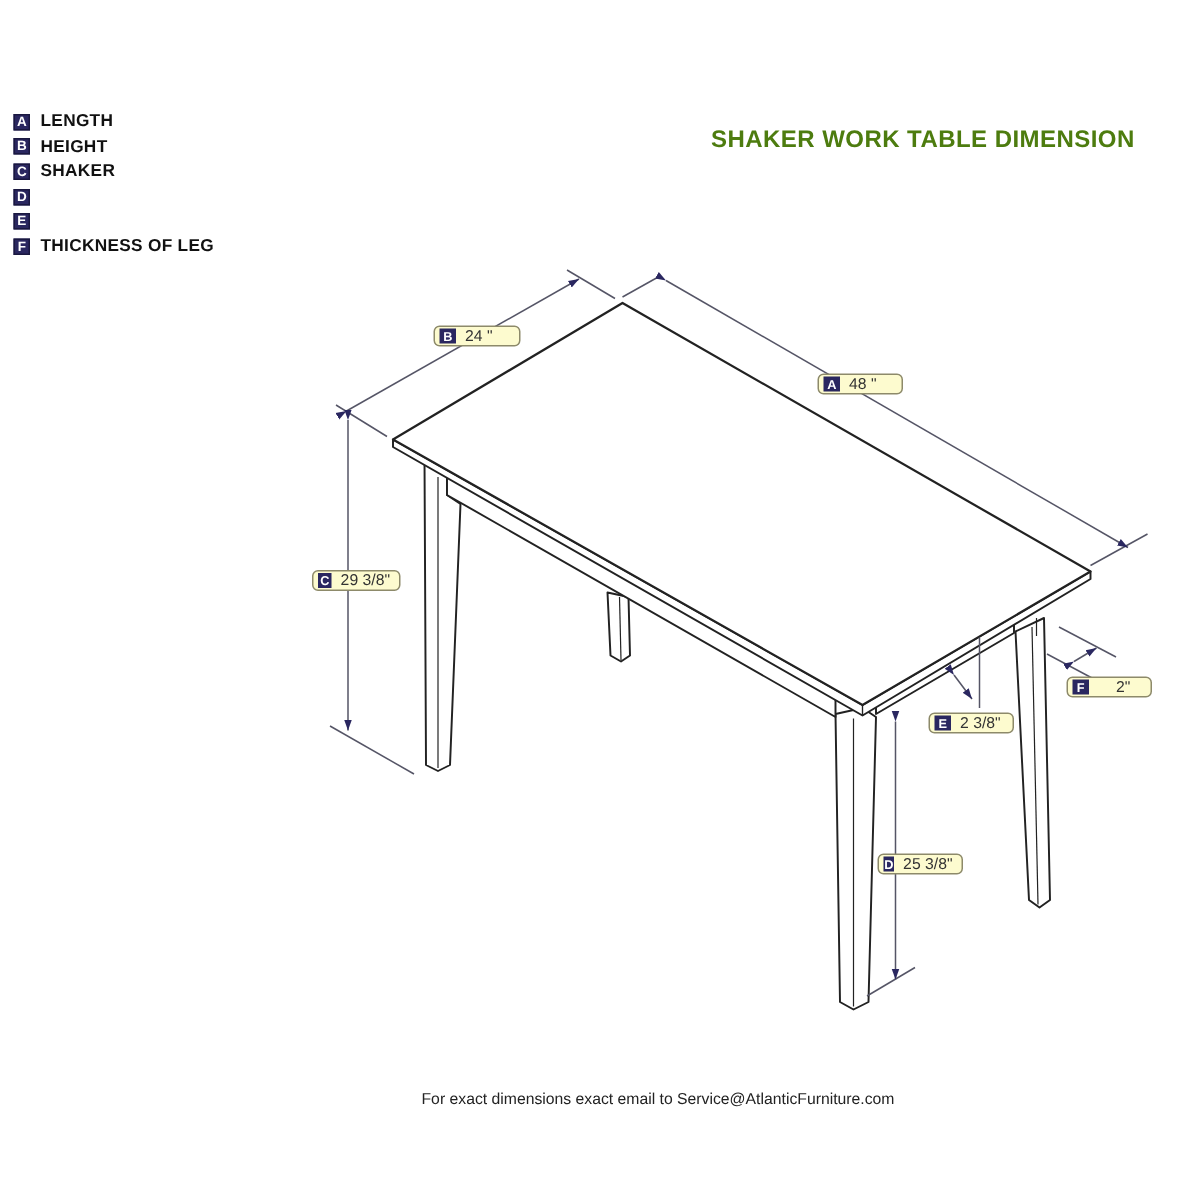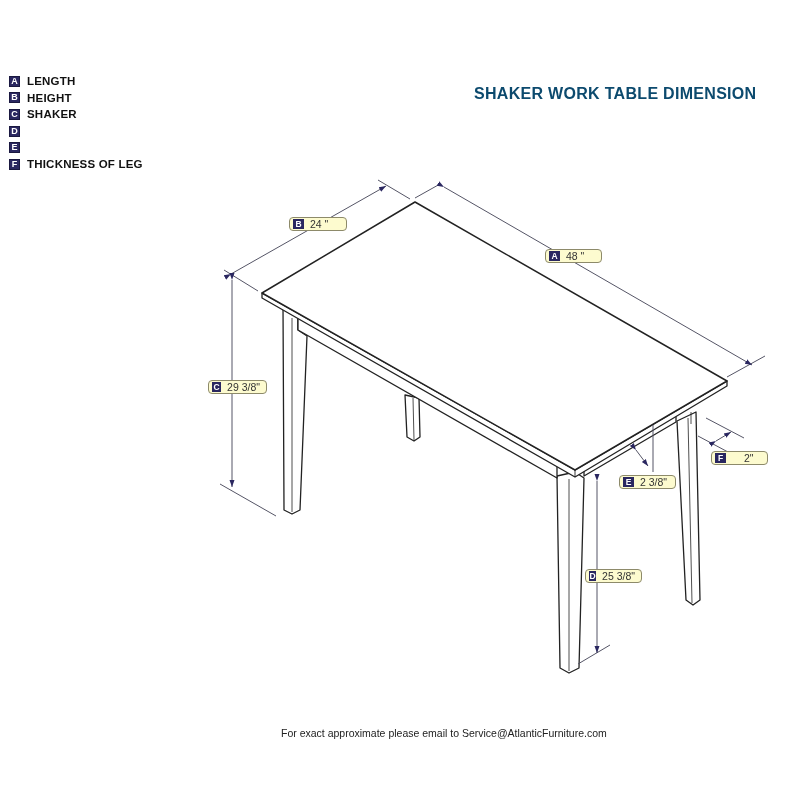--- a/index.html
+++ b/index.html
@@ -1,21 +1,21 @@
 <!DOCTYPE html>
 <html><head>
 <meta charset="utf-8">
 <style>
   html, body { margin:0; padding:0; background:#ffffff; }
   body { width:800px; height:800px; position:relative; overflow:hidden; font-family:"Liberation Sans", sans-serif; }
   .legend { position:absolute; left:9px; top:73px; }
   .legend-item { display:flex; align-items:center; height:16.6px; }
   .legend-badge { width:11px; height:11px; background:#2a2760; color:#fff; font-size:9px; font-weight:bold; display:flex; align-items:center; justify-content:center; margin-right:7px; line-height:1; border:1px solid #1a1840; box-sizing:border-box; }
   .legend-text { font-size:11.5px; font-weight:bold; color:#111; letter-spacing:0.2px; }
-  .title { position:absolute; left:474px; top:85px; font-size:16px; font-weight:bold; color:#0c4a6e; letter-spacing:0.3px; }
+  .title { position:absolute; left:474px; top:85px; font-size:16px; font-weight:bold; color:#4d7c0f; letter-spacing:0.3px; }
   .diagram { position:absolute; left:0; top:0; width:800px; height:800px; }
   .dim-label { position:absolute; display:flex; align-items:center; height:14px; background:#fdfbcf; border:1.5px solid #8d8a6a; border-radius:4px; box-sizing:border-box; padding:0 6px 0 3px; }
   .dim-badge { width:11px; height:10px; background:#2a2760; color:#fff; font-size:8.5px; font-weight:bold; display:flex; align-items:center; justify-content:center; margin-right:6px; line-height:1; }
   .dim-value { font-size:10.5px; color:#333; white-space:nowrap; }
   .note { position:absolute; left:250px; top:726px; font-size:10.5px; color:#222; line-height:14px; }
   .note-line2 { padding-left:31px; }
 </style>
 </head>
 <body>
 
@@ -134,14 +134,14 @@
 <div class="dim-label" style="left:619px; top:475px; width:57px;">
   <span class="dim-badge">E</span>
   <span class="dim-value">2 3/8"</span>
 </div>
 <div class="dim-label" style="left:711px; top:451px; width:57px;">
   <span class="dim-badge">F</span>
   <span class="dim-value" style="padding-left:12px;">2"</span>
 </div>
 
 <div class="note">
-  <div class="note-line2">For exact approximate please email to Service@AtlanticFurniture.com</div>
+  <div class="note-line2">For exact dimensions exact email to Service@AtlanticFurniture.com</div>
 </div>
 
 </body></html>

